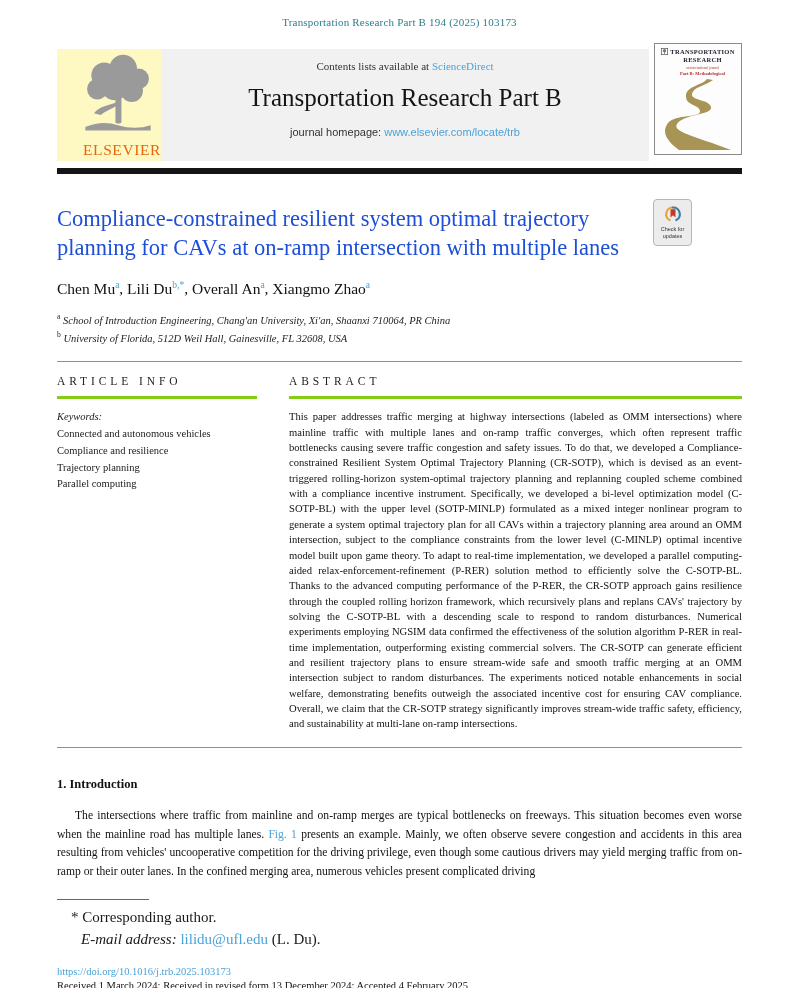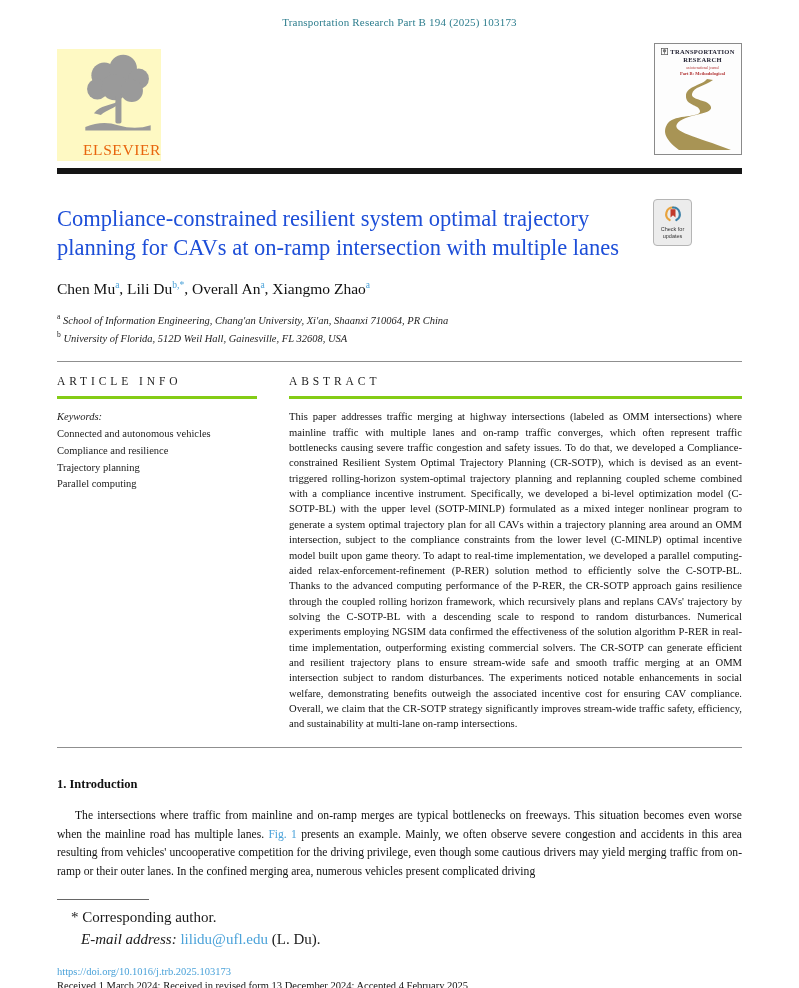--- a/index.html
+++ b/index.html
@@ -93,20 +93,29 @@
             <circle cx="26" cy="42" r="12"></circle>
             <circle cx="46" cy="40" r="15"></circle>
             <circle cx="66" cy="44" r="13"></circle>
             <rect x="47" y="48" width="7" height="34" rx="2"></rect>
             <path d="M50 56 C40 62 30 60 22 70 L30 72 C38 66 46 64 50 60 Z"></path>
             <path d="M12 86 q20 -8 38 -2 q20 6 38 0 l0 6 l-76 0 Z"></path>
           </g>
         </svg>
         <div class="elsevier-word">ELSEVIER</div>
       </div>
+      <div class="banner">
+        <div class="contents-line">
+          <span>Contents lists available at </span><span class="link-blue">ScienceDirect</span>
+        </div>
+        <div class="banner-title">Transportation Research Part B</div>
+        <div class="homepage-line">
+          <span>journal homepage: </span><span class="link-blue">www.elsevier.com/locate/trb</span>
+        </div>
+      </div>
     </div>
 
     <div class="cover">
       <div class="cover-head">
         <svg width="7" height="7" viewBox="0 0 10 10">
           <rect x="0.5" y="0.5" width="9" height="9" fill="none" stroke="#555" stroke-width="1"></rect>
           <circle cx="5" cy="4" r="2.4" fill="#777"></circle>
             <rect x="4.4" y="5" width="1.2" height="3.4" fill="#777"></rect>
         </svg>
         <div>
@@ -139,21 +148,21 @@
   </div>
 
   <div class="authors">
     <span><span>Chen Mu</span><sup>a</sup><span class="author-sep">, </span></span>
     <span><span>Lili Du</span><sup>b,*</sup><span class="author-sep">, </span></span>
     <span><span>Overall An</span><sup>a</sup><span class="author-sep">, </span></span>
     <span><span>Xiangmo Zhao</span><sup>a</sup><span class="author-sep"></span></span>
   </div>
 
   <div class="affiliations">
-    <div><sup>a</sup><span> School of Information Engineering, Chang'an University, Xi'an, Shaanxi 710064, PR China</span></div>
+    <div><sup>a</sup><span> School of Introduction Engineering, Chang'an University, Xi'an, Shaanxi 710064, PR China</span></div>
     <div><sup>b</sup><span> University of Florida, 512D Weil Hall, Gainesville, FL 32608, USA</span></div>
   </div>
 
   <div class="rule-full"></div>
 
   <div class="cols">
     <div class="col-left">
       <div class="sec-heading">ARTICLE INFO</div>
       <div class="keywords">
         <div class="kw-label">Keywords:</div>

